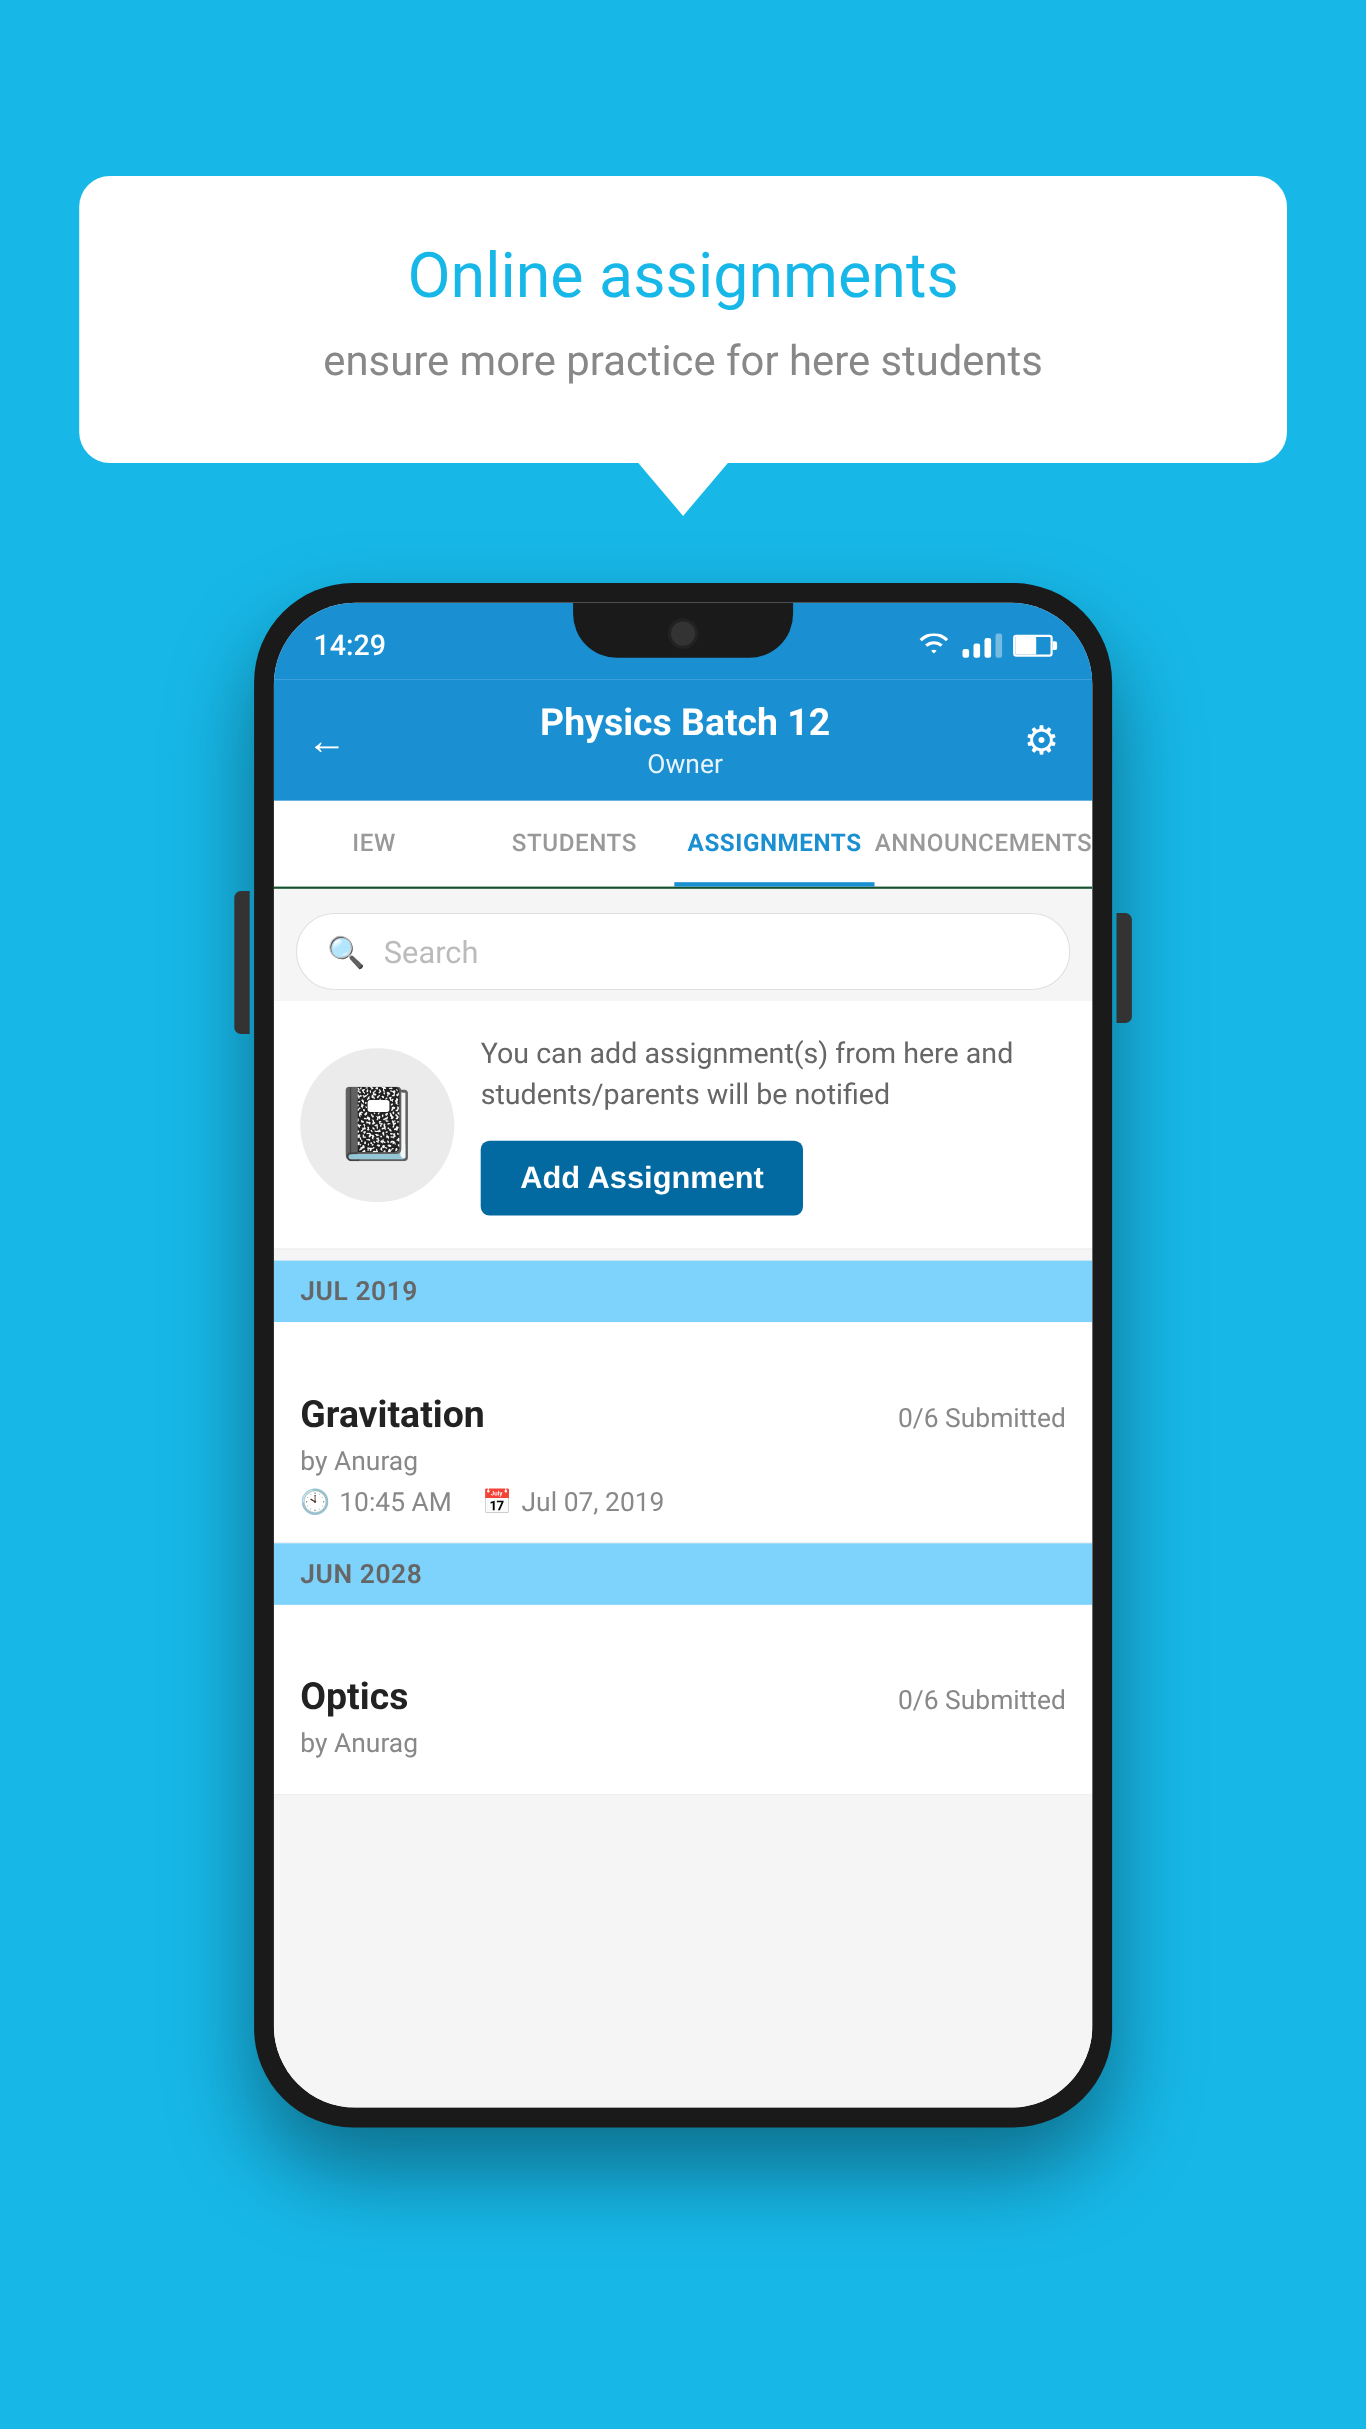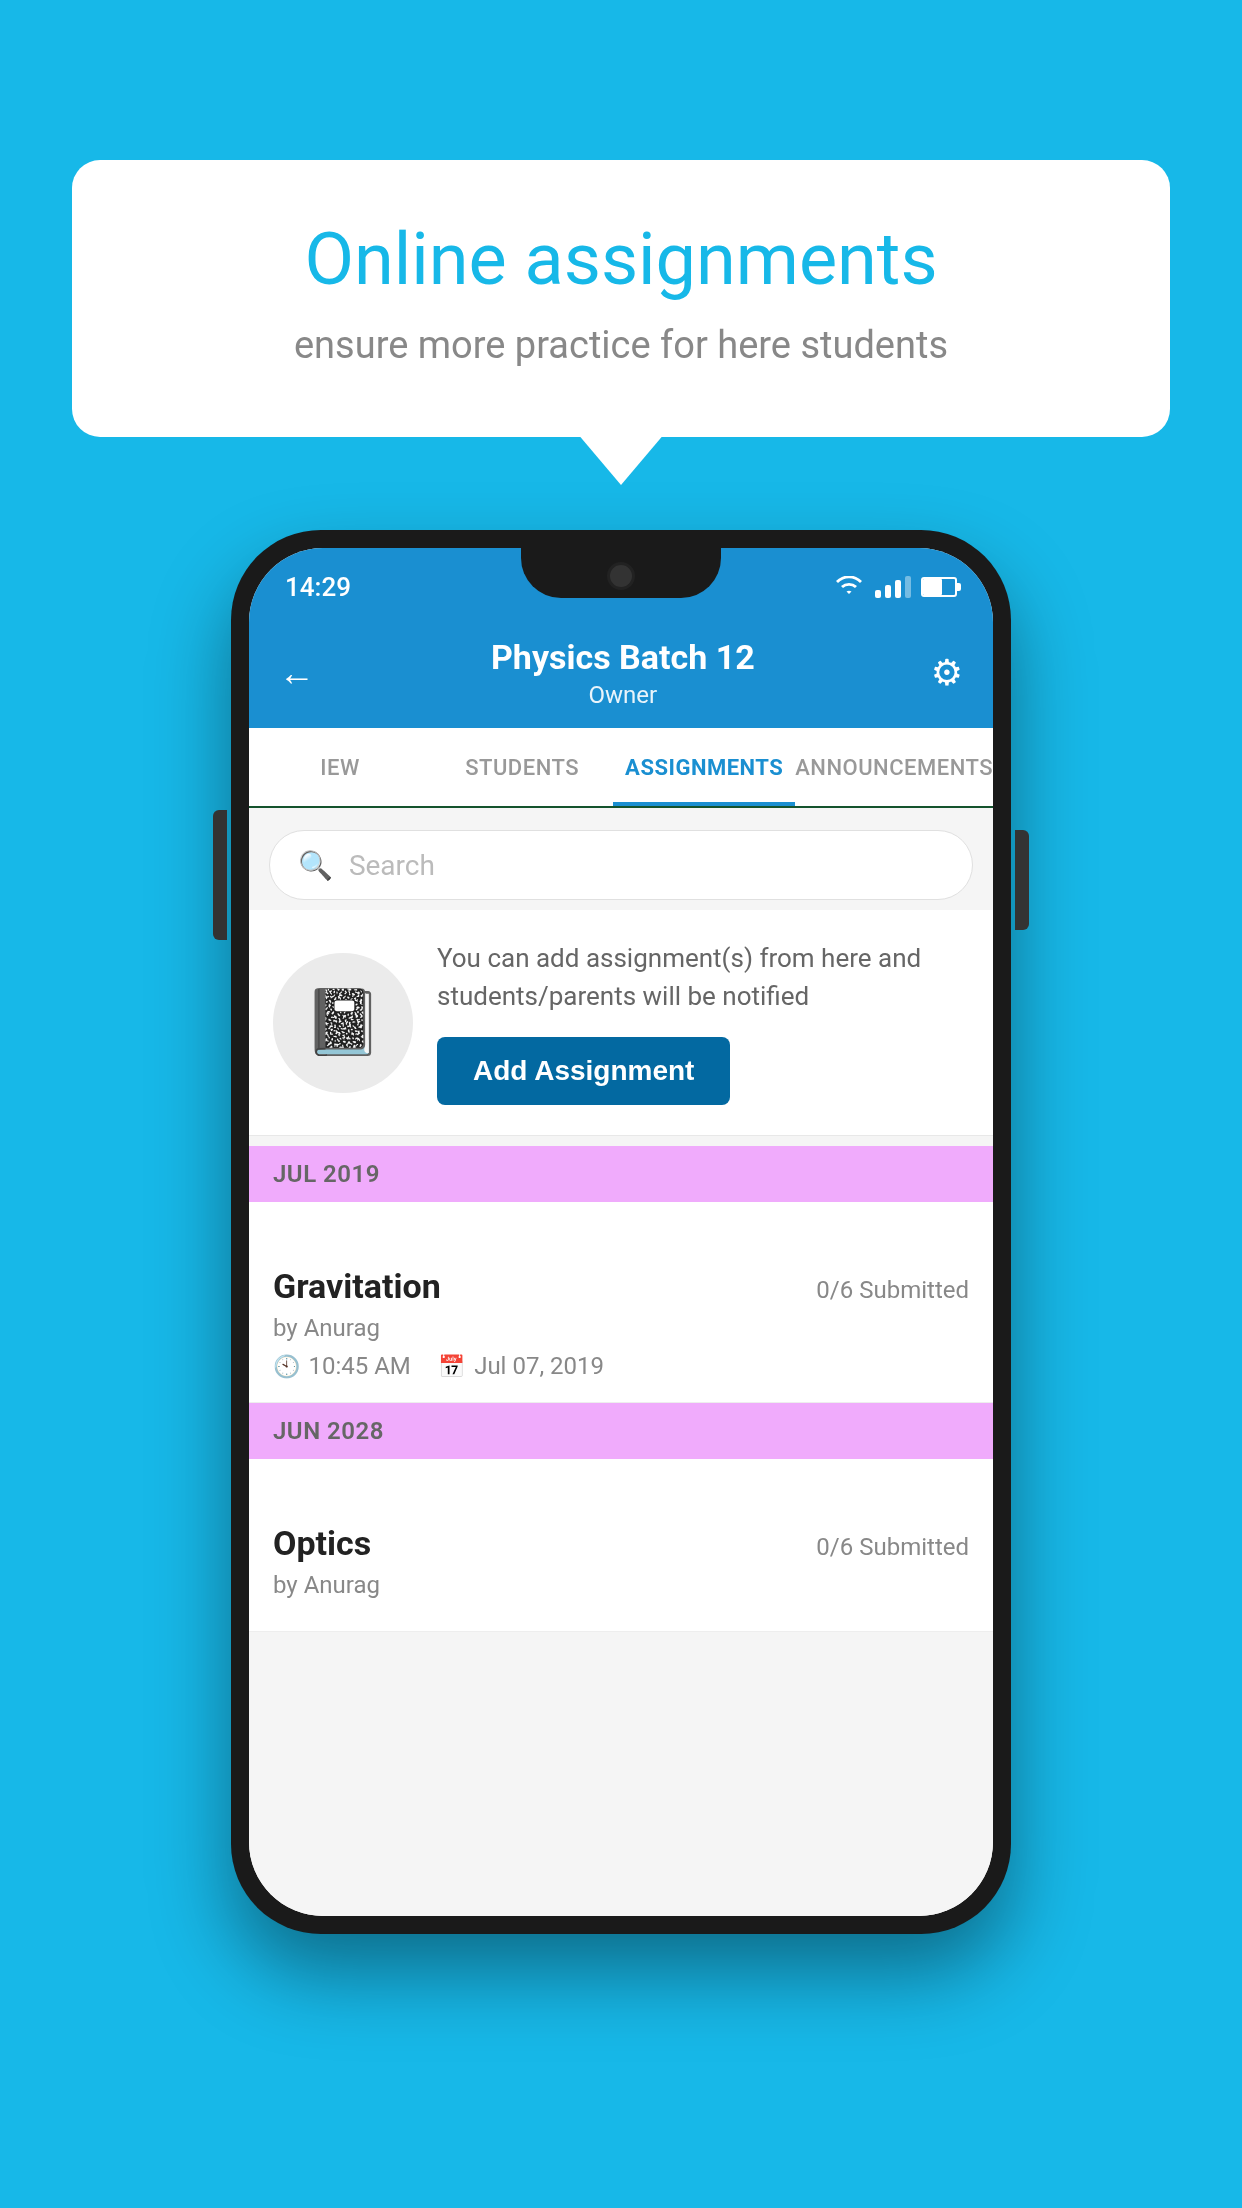--- a/index.html
+++ b/index.html
@@ -36,21 +36,21 @@
       transform: translateX(-50%);
       width: 0;
       height: 0;
       border-left: 44px solid transparent;
       border-right: 44px solid transparent;
       border-top: 52px solid white;
     }
 
     .bubble-title {
       color: #17b8e8;
-      font-size: 72px;
+      font-size: 57px;
       font-weight: 400;
       text-align: center;
       margin-bottom: 24px;
       line-height: 1.1;
     }
 
     .bubble-subtitle {
       color: #888;
       font-size: 38px;
       text-align: center;
@@ -366,21 +366,21 @@
       border-radius: 8px;
       padding: 18px 36px;
       font-size: 28px;
       font-weight: 600;
       cursor: pointer;
       display: inline-block;
     }
 
     
     .section-header {
-      background: #f0abfc;
+      background: #7dd3fc;
       padding: 14px 24px;
       color: #666;
       font-size: 24px;
       font-weight: 600;
       letter-spacing: 0.5px;
     }
 
     
     .assignment-item {
       background: white;

